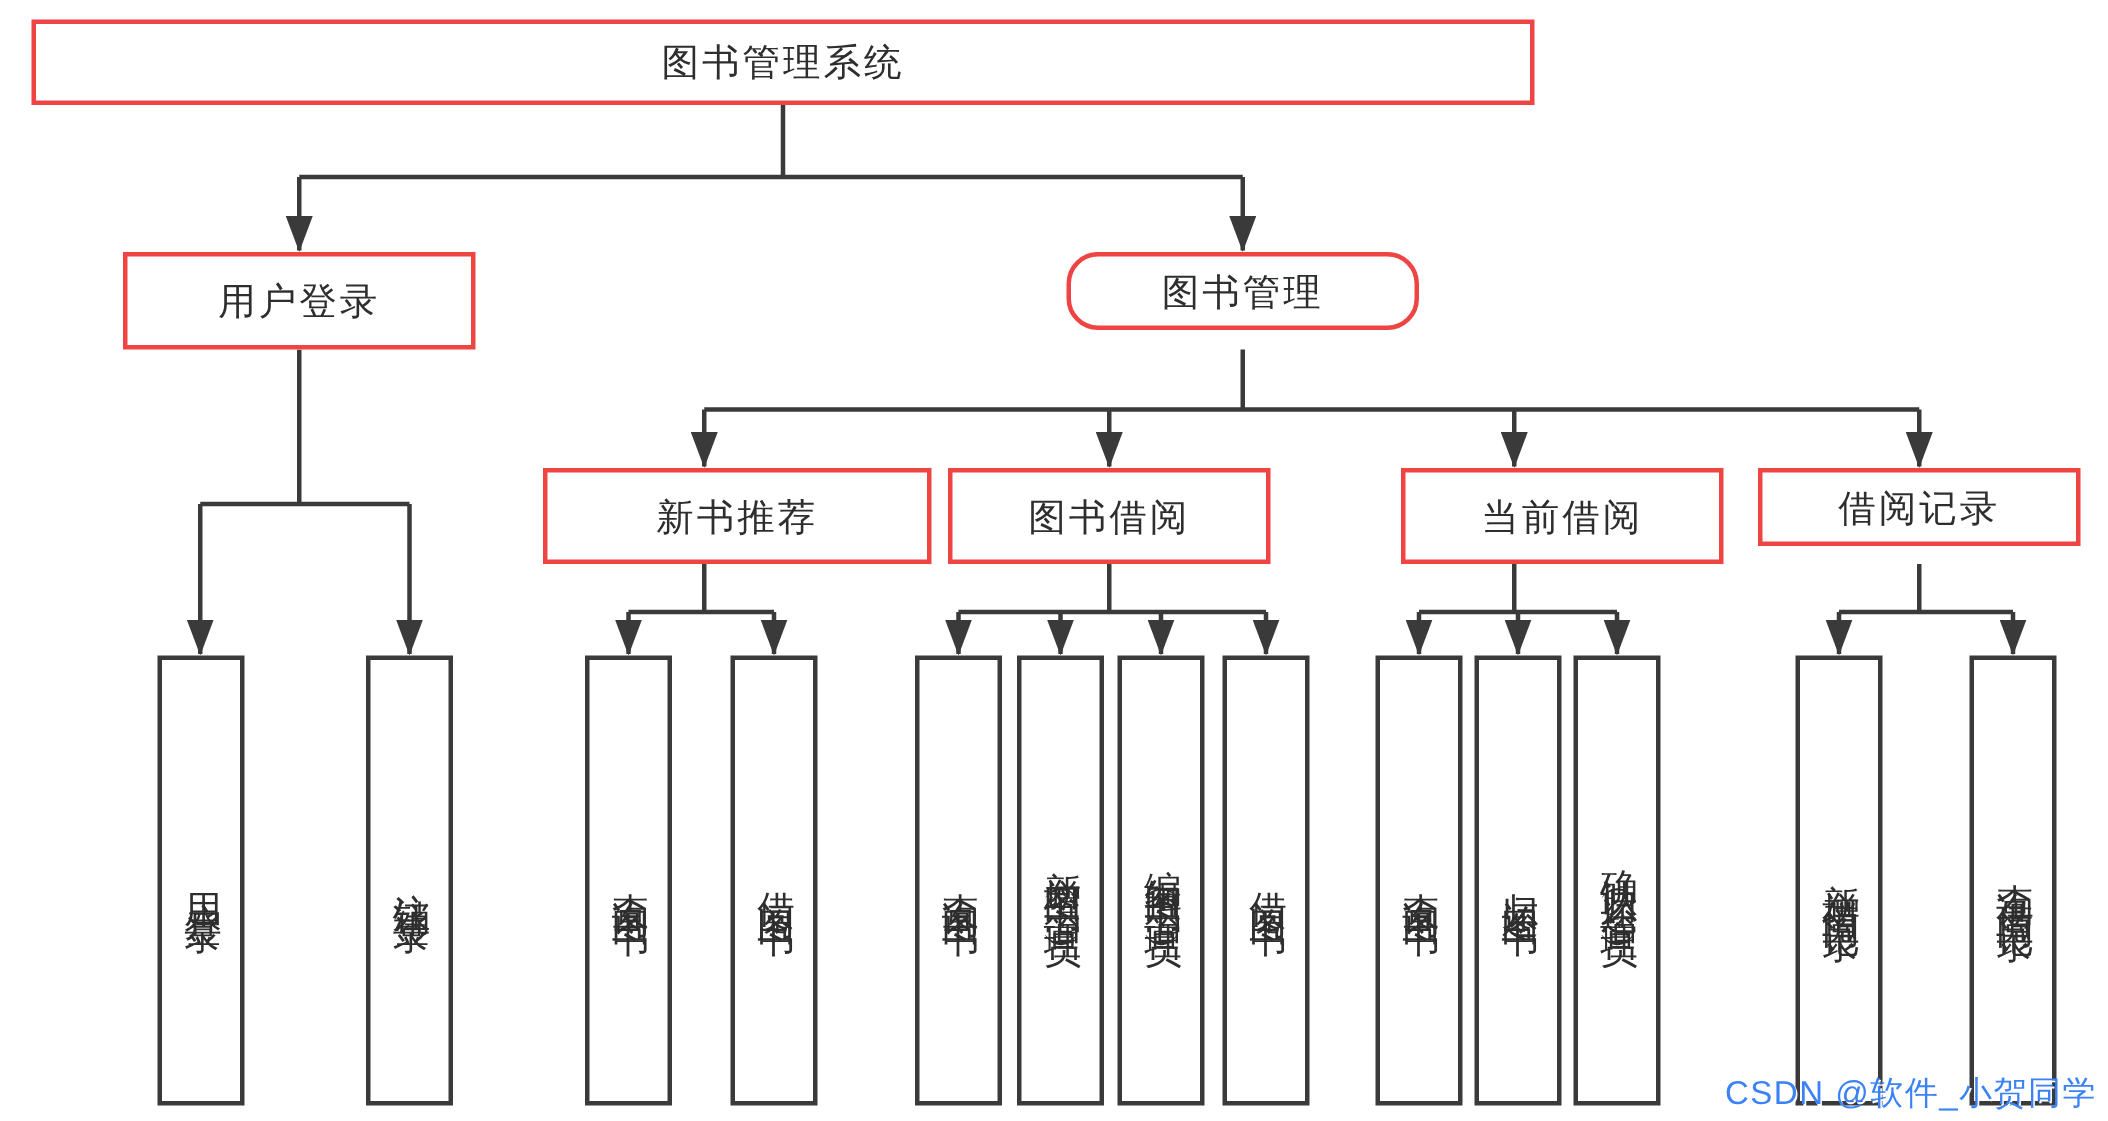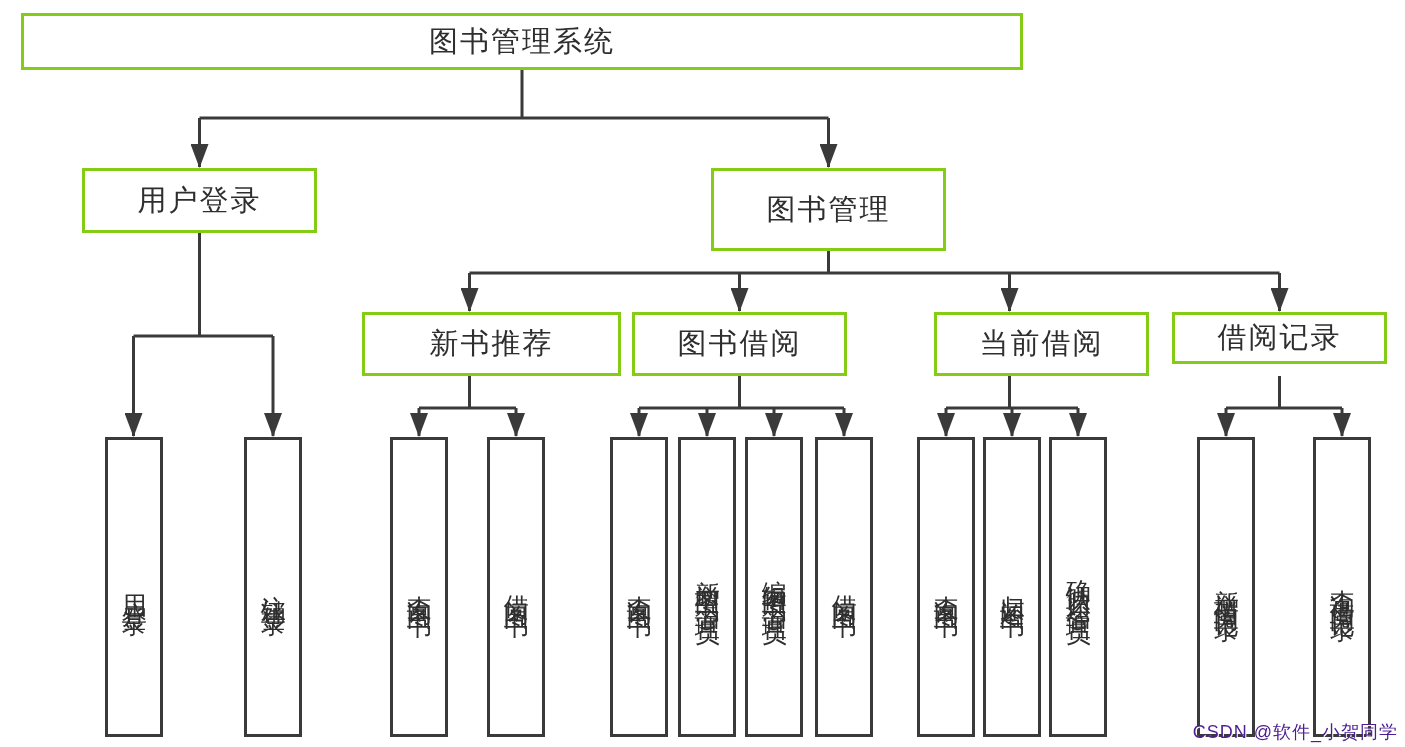--- a/index.html
+++ b/index.html
@@ -6,38 +6,38 @@
   .stage{
     position:relative;
     width:1405px;height:747px;
     background:#ffffff;
     overflow:hidden;
     font-family:"Liberation Sans","DejaVu Sans",sans-serif;
   }
   svg.wires{position:absolute;left:0;top:0;width:1405px;height:747px;}
   .hbox{
     position:absolute;box-sizing:border-box;
-    border:3px solid #84cc16;background:#ffffff;
+    border:3px solid #ef4444;background:#ffffff;
     display:flex;align-items:center;justify-content:center;
-    font-size:29px;color:#2e2e2e;letter-spacing:2px;
+    font-size:25px;color:#2e2e2e;letter-spacing:2px;
     white-space:nowrap;
   }
   .vbox{
     position:absolute;box-sizing:border-box;
     top:437px;width:58px;height:300px;
     border:3px solid #3a3a3a;background:#ffffff;
     display:flex;align-items:center;justify-content:center;
   }
   .vbox span{
     writing-mode:vertical-rl;text-orientation:mixed;
     font-size:25px;color:#2e2e2e;letter-spacing:6px;line-height:1.1;
   }
   .watermark{
     position:absolute;right:7px;bottom:3px;
-    font-size:18px;color:#4c1d95;
+    font-size:22px;color:#3b82f6;
     text-shadow:1px 1px 0 #ffffff;
     letter-spacing:1px;z-index:5;text-align:right;
   }
 </style>
 </head>
 <body>
 
 <div class="stage">
 
   <svg class="wires" viewBox="0 0 1405 747" xmlns="http://www.w3.org/2000/svg">
@@ -81,21 +81,21 @@
       <path d="M1012,408 V436" marker-end="url(#arw)"></path>
       <path d="M1078,408 V436" marker-end="url(#arw)"></path>
       <path d="M1226,408 V436" marker-end="url(#arw)"></path>
       <path d="M1342,408 V436" marker-end="url(#arw)"></path>
     </g>
   </svg>
 
   <div class="hbox" style="left:21px;top:13px;width:1002px;height:57px;">图书管理系统</div>
 
   <div class="hbox" style="left:82px;top:168px;width:235px;height:65px;">用户登录</div>
-  <div class="hbox" style="left:711px;top:168px;width:235px;height:83px;">图书管理</div>
+  <div class="hbox" style="left:711px;top:168px;width:235px;height:52px;border-radius:21px;">图书管理</div>
 
   <div class="hbox" style="left:362px;top:312px;width:259px;height:64px;">新书推荐</div>
   <div class="hbox" style="left:632px;top:312px;width:215px;height:64px;">图书借阅</div>
   <div class="hbox" style="left:902px;top:312px;width:215px;height:64px;margin-left:32px;">当前借阅</div>
   <div class="hbox" style="left:1172px;top:312px;width:215px;height:52px;">借阅记录</div>
 
   <div class="vbox" style="left:105px;">
     <span>用户登录</span>
   </div>
   <div class="vbox" style="left:244px;">

